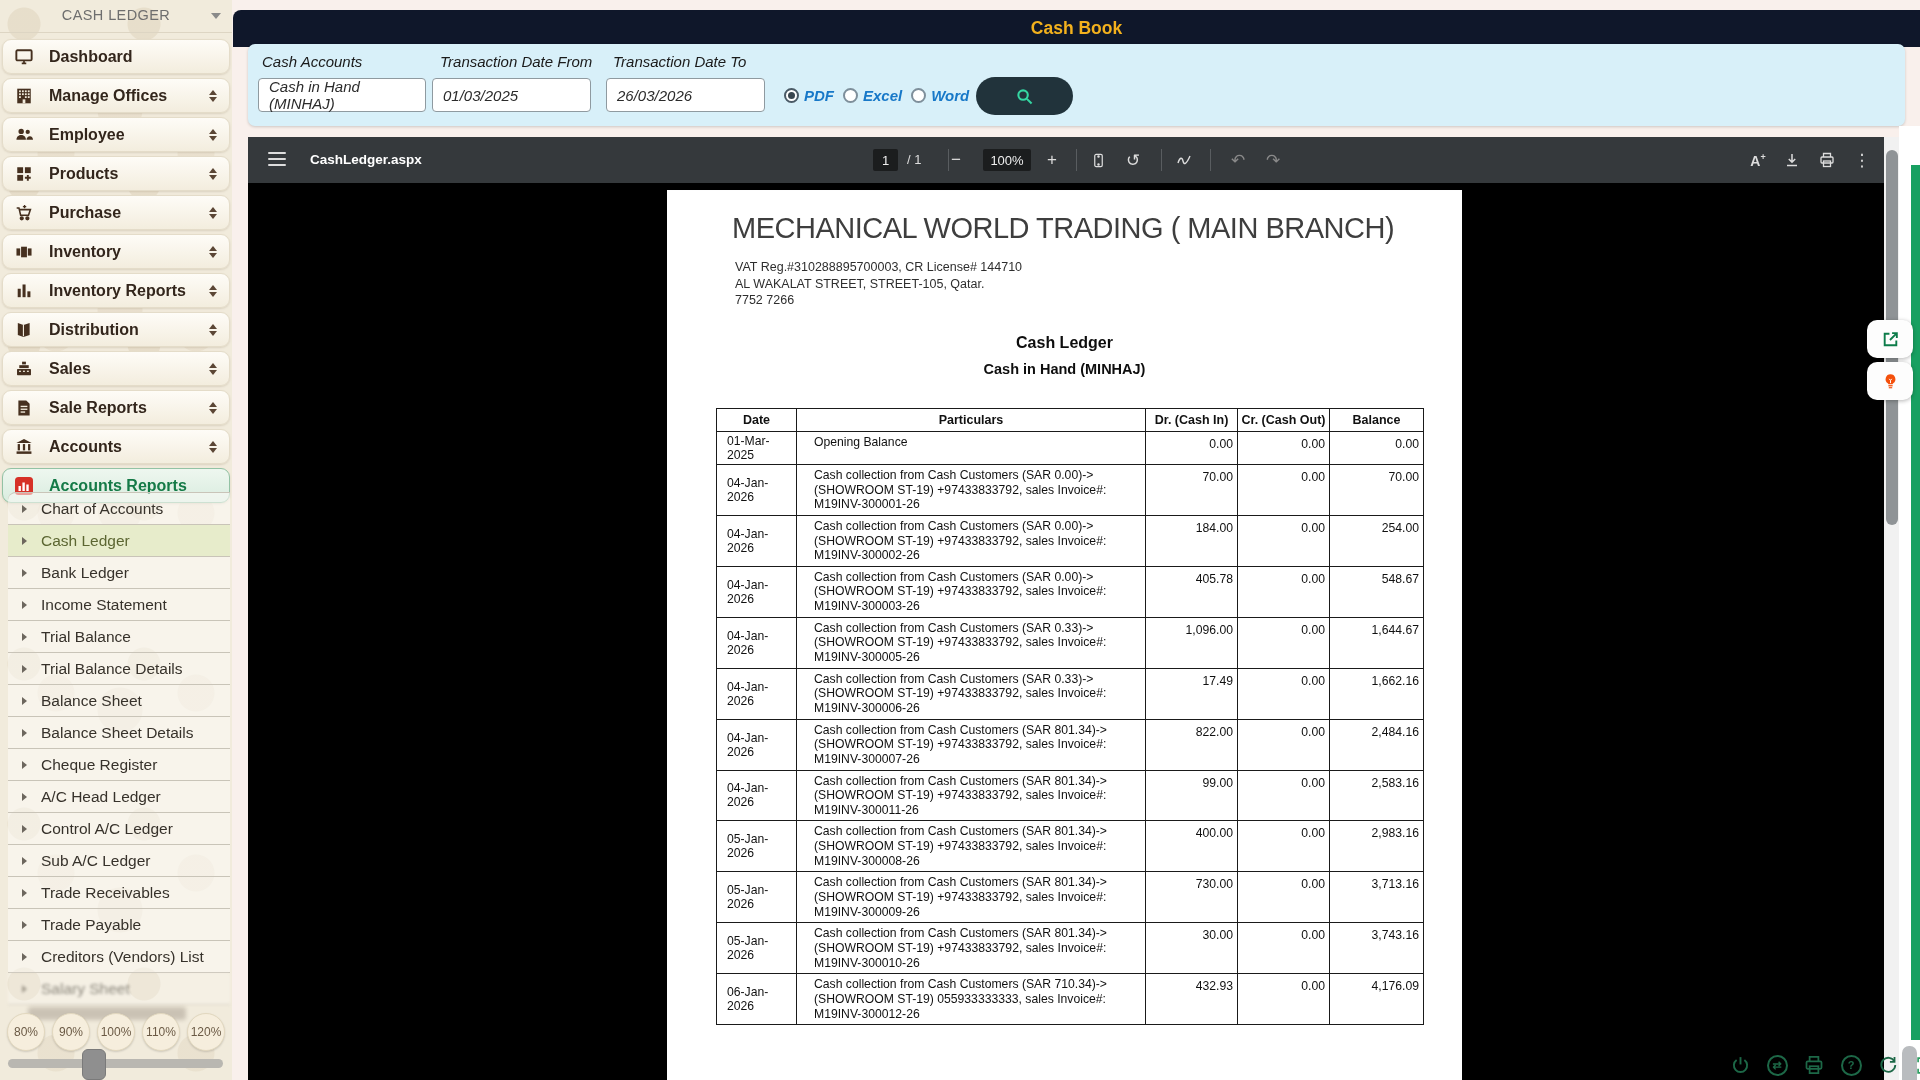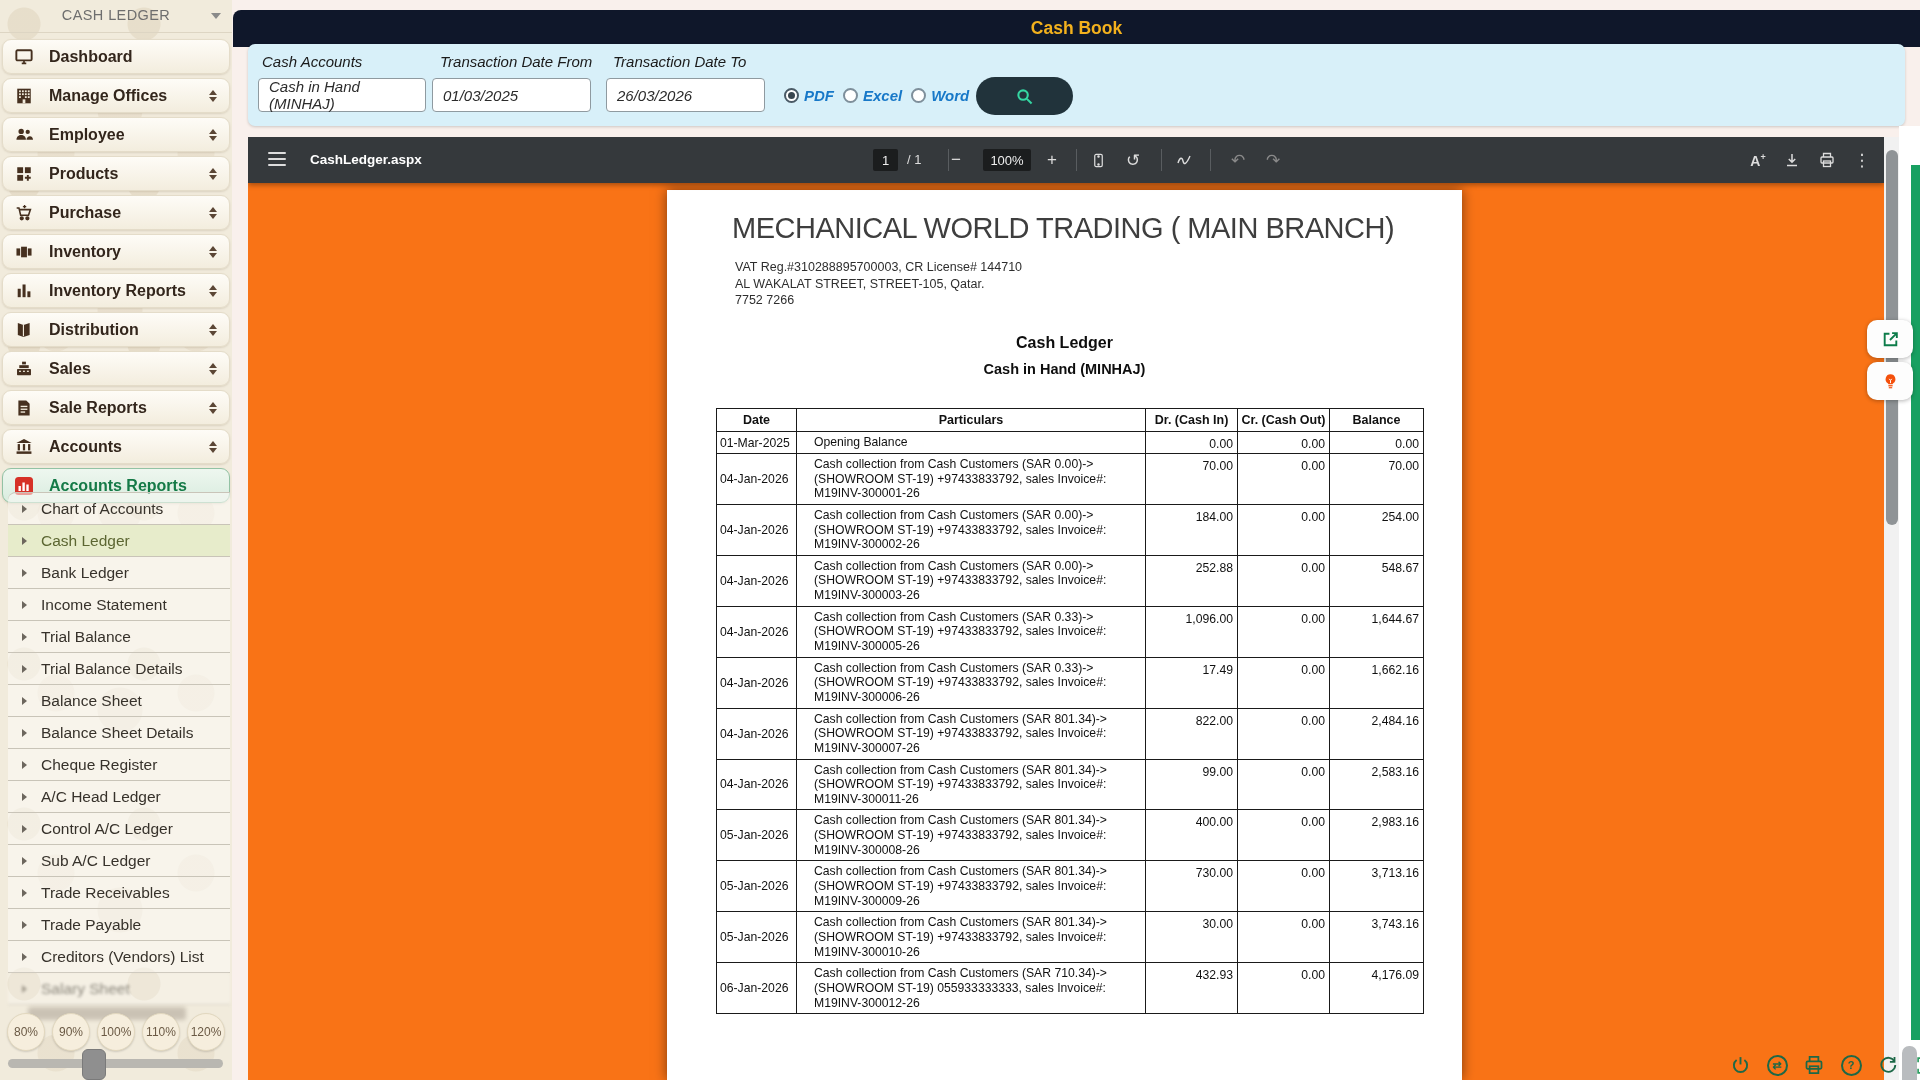--- a/index.html
+++ b/index.html
@@ -71,21 +71,21 @@
   .fmt-group{position:absolute;left:536px;top:34px;height:34px;display:flex;align-items:center;gap:9px;}
   .fmt-opt{display:flex;align-items:center;gap:5px;cursor:pointer;}
   .radio{width:15px;height:15px;border:2px solid #7e8f9b;border-radius:50%;background:#fff;box-sizing:border-box;}
   .radio.checked{border-color:#4a5a66;}
   .radio.checked::after{content:'';display:block;width:7px;height:7px;background:#39464f;border-radius:50%;margin:2px;}
   .fmt-label{color:#1778c8;font-size:15px;font-weight:bold;}
   .search-btn{position:absolute;left:728px;top:33px;width:97px;height:38px;background:#21333b;border:none;
     border-radius:19px;cursor:pointer;display:flex;align-items:center;justify-content:center;}
 
   
-  .viewer{position:absolute;left:16px;top:137px;width:1636px;bottom:0;background:#f97316;overflow:hidden;}
+  .viewer{position:absolute;left:16px;top:137px;width:1636px;bottom:0;background:#000000;overflow:hidden;}
   .pdf-toolbar{position:absolute;left:0;top:0;right:0;height:46px;background:#35393c;
     box-shadow:0 2px 5px rgba(0,0,0,.35);z-index:3;color:#ddd;}
   .hamburger{position:absolute;left:20px;top:15px;width:18px;cursor:pointer;}
   .hamburger div{height:2px;background:#ddd;margin-bottom:4px;border-radius:1px;}
   .pdf-filename{position:absolute;left:62px;top:15px;font-size:13.5px;font-weight:bold;color:#fff;}
   .tb-box{position:absolute;top:12px;height:22px;background:#1b1d1e;border-radius:2px;color:#eee;
     font-size:13px;display:flex;align-items:center;justify-content:center;}
   .tb-text{position:absolute;top:15px;font-size:13px;color:#ddd;}
   .tb-btn{position:absolute;top:9px;width:28px;height:28px;display:flex;align-items:center;
     justify-content:center;cursor:pointer;color:#ddd;font-size:17px;}
@@ -94,21 +94,21 @@
 
   .pdf-page{position:absolute;left:419px;top:53px;width:795px;height:890px;background:#fff;
     box-shadow:0 0 12px rgba(0,0,0,.5);color:#111;}
   .doc-company{position:absolute;left:65px;top:22px;font-size:29px;font-weight:500;color:#3e3e3e;letter-spacing:-.5px;}
   .doc-sub{position:absolute;left:68px;font-size:12.5px;font-weight:500;color:#2e2e2e;}
   .doc-center{position:absolute;left:0;width:100%;text-align:center;font-weight:bold;color:#0e0e0e;}
   .doc-table{position:absolute;left:49px;top:218px;width:707px;border-collapse:collapse;table-layout:fixed;}
   .doc-table th,.doc-table td{border:1px solid #1a1a1a;}
   .doc-table th{font-size:12.5px;font-weight:bold;padding:4px 2px;}
   .doc-table td{font-size:12.2px;}
-  td.c-date{padding:2px 3px;vertical-align:middle;}
+  td.c-date{padding:2px 10px;vertical-align:middle;}
   td.c-part{padding:3px 17px;line-height:1.2;vertical-align:top;}
   td.c-num{text-align:right;vertical-align:top;padding:5px 4px 2px 2px;}
 
   
   .pdf-scroll{position:absolute;left:1652px;top:137px;width:15px;bottom:0;background:#f1f1f1;}
   .pdf-scroll-thumb{position:absolute;left:1.5px;top:13px;width:12px;height:375px;background:#8f9396;border-radius:6px;}
   .right-gutter{position:absolute;left:1667px;top:126px;width:21px;bottom:0;background:#fff;}
   .green-strip{position:absolute;left:1679px;top:165px;width:9px;height:875px;background:#18a061;}
   .outer-thumb{position:absolute;left:1670px;top:1046px;width:15px;height:40px;background:#b9bcbf;border-radius:7px;}
   .float-tab{position:absolute;left:1635px;width:46px;height:38px;background:#fdfdfd;border-radius:10px;
@@ -525,21 +525,21 @@
             <tr>
               <td class="c-date">04-Jan-2026</td>
               <td class="c-part">Cash collection from Cash Customers (SAR 0.00)-&gt; (SHOWROOM ST-19) +97433833792, sales Invoice#: M19INV-300002-26</td>
               <td class="c-num">184.00</td>
               <td class="c-num">0.00</td>
               <td class="c-num">254.00</td>
             </tr>
             <tr>
               <td class="c-date">04-Jan-2026</td>
               <td class="c-part">Cash collection from Cash Customers (SAR 0.00)-&gt; (SHOWROOM ST-19) +97433833792, sales Invoice#: M19INV-300003-26</td>
-              <td class="c-num">252.88</td>
+              <td class="c-num">405.78</td>
               <td class="c-num">0.00</td>
               <td class="c-num">548.67</td>
             </tr>
             <tr>
               <td class="c-date">04-Jan-2026</td>
               <td class="c-part">Cash collection from Cash Customers (SAR 0.33)-&gt; (SHOWROOM ST-19) +97433833792, sales Invoice#: M19INV-300005-26</td>
               <td class="c-num">1,096.00</td>
               <td class="c-num">0.00</td>
               <td class="c-num">1,644.67</td>
             </tr>

